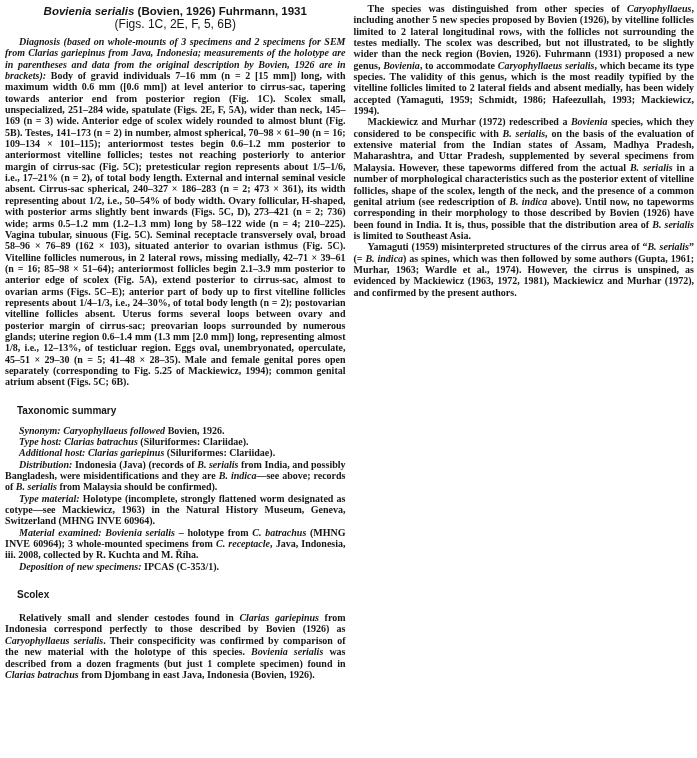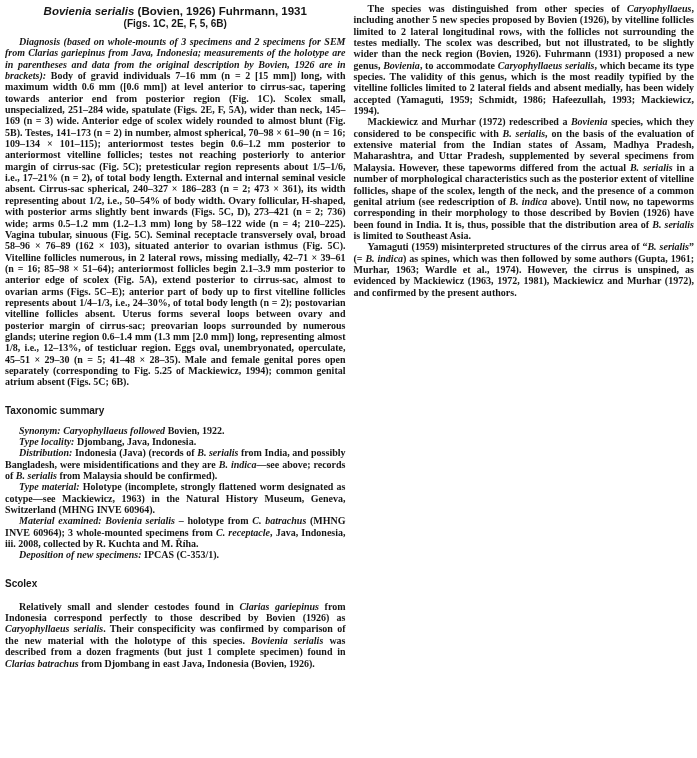--- a/index.html
+++ b/index.html
@@ -40,26 +40,26 @@
     font-family: "Liberation Sans", sans-serif;
     font-size: 11.5px;
     line-height: 13px;
     font-weight: bold;
   }
   .subtitle {
     margin: 0 0 6px 0;
     text-align: center;
     text-indent: 0;
     font-family: "Liberation Sans", sans-serif;
-    font-size: 10px;
+    font-size: 12px;
     line-height: 12px;
-    font-weight: bold;
+    font-weight: normal;
   }
   .section-heading {
-    margin: 17px 0 8px 0;
+    margin: 17px 0 8px 12px;
     text-align: left;
     text-indent: 0;
     font-family: "Liberation Sans", sans-serif;
     font-size: 10px;
     line-height: 12px;
     font-weight: bold;
   }
   .heading-remarks {
     margin-bottom: 11px;
   }
@@ -72,22 +72,23 @@
 <div class="page">
 
   <div class="col">
     <h1 class="title"><span class="it bd">Bovienia serialis</span><span class="bd"> (Bovien, 1926) Fuhrmann, 1931</span></h1>
     <div class="subtitle">(Figs. 1C, 2E, F, 5, 6B)</div>
 
     <p class="body-p"><span class="it">Diagnosis (based on whole-mounts of 3 specimens and 2 specimens for SEM from Clarias gariepinus from Java, Indonesia; measurements of the holotype are in parentheses and data from the original description by Bovien, 1926 are in brackets): </span><span>Body of gravid individuals 7–16 mm (n = 2 [15 mm]) long, with maximum width 0.6 mm ([0.6 mm]) at level anterior to cirrus-sac, tapering towards anterior end from posterior region (Fig. 1C). Scolex small, unspecialized, 251–284 wide, spatulate (Figs. 2E, F, 5A), wider than neck, 145–169 (n = 3) wide. Anterior edge of scolex widely rounded to almost blunt (Fig. 5B). Testes, 141–173 (n = 2) in number, almost spherical, 70–98 × 61–90 (n = 16; 109–134 × 101–115); anteriormost testes begin 0.6–1.2 mm posterior to anteriormost vitelline follicles; testes not reaching posteriorly to anterior margin of cirrus-sac (Fig. 5C); pretesticular region represents about 1/5–1/6, i.e., 17–21% (n = 2), of total body length. External and internal seminal vesicle absent. Cirrus-sac spherical, 240–327 × 186–283 (n = 2; 473 × 361), its width representing about 1/2, i.e., 50–54% of body width. Ovary follicular, H-shaped, with posterior arms slightly bent inwards (Figs. 5C, D), 273–421 (n = 2; 736) wide; arms 0.5–1.2 mm (1.2–1.3 mm) long by 58–122 wide (n = 4; 210–225). Vagina tubular, sinuous (Fig. 5C). Seminal receptacle transversely oval, broad 58–96 × 76–89 (162 × 103), situated anterior to ovarian isthmus (Fig. 5C). Vitelline follicles numerous, in 2 lateral rows, missing medially, 42–71 × 39–61 (n = 16; 85–98 × 51–64); anteriormost follicles begin 2.1–3.9 mm posterior to anterior edge of scolex (Fig. 5A), extend posterior to cirrus-sac, almost to ovarian arms (Figs. 5C–E); anterior part of body up to first vitelline follicles represents about 1/4–1/3, i.e., 24–30%, of total body length (n = 2); postovarian vitelline follicles absent. Uterus forms several loops between ovary and posterior margin of cirrus-sac; preovarian loops surrounded by numerous glands; uterine region 0.6–1.4 mm (1.3 mm [2.0 mm]) long, representing almost 1/8, i.e., 12–13%, of testicluar region. Eggs oval, unembryonated, operculate, 45–51 × 29–30 (n = 5; 41–48 × 28–35). Male and female genital pores open separately (corresponding to Fig. 5.25 of Mackiewicz, 1994); common genital atrium absent (Figs. 5C; 6B).</span></p>
 
     <h2 class="section-heading">Taxonomic summary</h2>
 
-    <p class="body-p"><span class="it">Synonym: Caryophyllaeus followed</span><span> Bovien, 1922.</span></p>
-    <p class="body-p"><span class="it">Type locality: </span><span>Djombang, Java, Indonesia.</span></p>
+    <p class="body-p"><span class="it">Synonym: Caryophyllaeus followed</span><span> Bovien, 1926.</span></p>
+    <p class="body-p"><span class="it">Type host: Clarias batrachus</span><span> (Siluriformes: Clariidae).</span></p>
+    <p class="body-p"><span class="it">Additional host: Clarias gariepinus</span><span> (Siluriformes: Clariidae).</span></p>
     <p class="body-p"><span class="it">Distribution: </span><span>Indonesia (Java) (records of </span><span class="it">B. serialis</span><span> from India, and possibly Bangladesh, were misidentifications and they are </span><span class="it">B. indica</span><span>—see above; records of </span><span class="it">B. serialis</span><span> from Malaysia should be confirmed).</span></p>
     <p class="body-p"><span class="it">Type material: </span><span>Holotype (incomplete, strongly flattened worm designated as cotype—see Mackiewicz, 1963) in the Natural History Museum, Geneva, Switzerland (MHNG INVE 60964).</span></p>
     <p class="body-p"><span class="it">Material examined: Bovienia serialis</span><span> – holotype from </span><span class="it">C. batrachus</span><span> (MHNG INVE 60964); 3 whole-mounted specimens from </span><span class="it">C. receptacle</span><span>, Java, Indonesia, iii. 2008, collected by R. Kuchta and M. Říha.</span></p>
     <p class="body-p"><span class="it">Deposition of new specimens: </span><span>IPCAS (C-353/1).</span></p>
 
     <h2 class="section-heading heading-remarks">Scolex</h2>
 
     <p class="body-p"><span>Relatively small and slender cestodes found in </span><span class="it">Clarias gariepinus</span><span> from Indonesia correspond perfectly to those described by Bovien (1926) as </span><span class="it">Caryophyllaeus serialis</span><span>. Their conspecificity was confirmed by comparison of the new material with the holotype of this species. </span><span class="it">Bovienia serialis</span><span> was described from a dozen fragments (but just 1 complete specimen) found in </span><span class="it">Clarias batrachus</span><span> from Djombang in east Java, Indonesia (Bovien, 1926).</span></p>
   </div>
 

